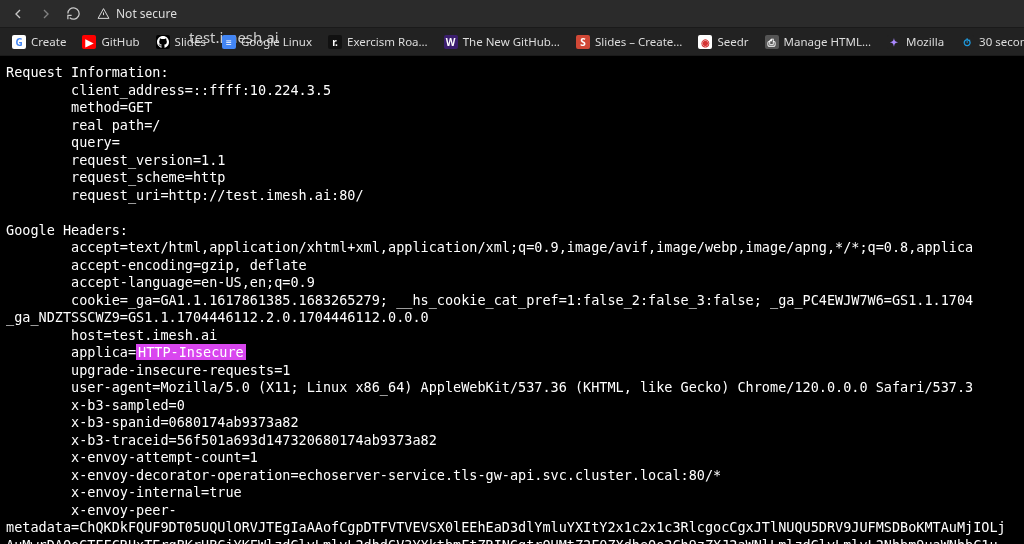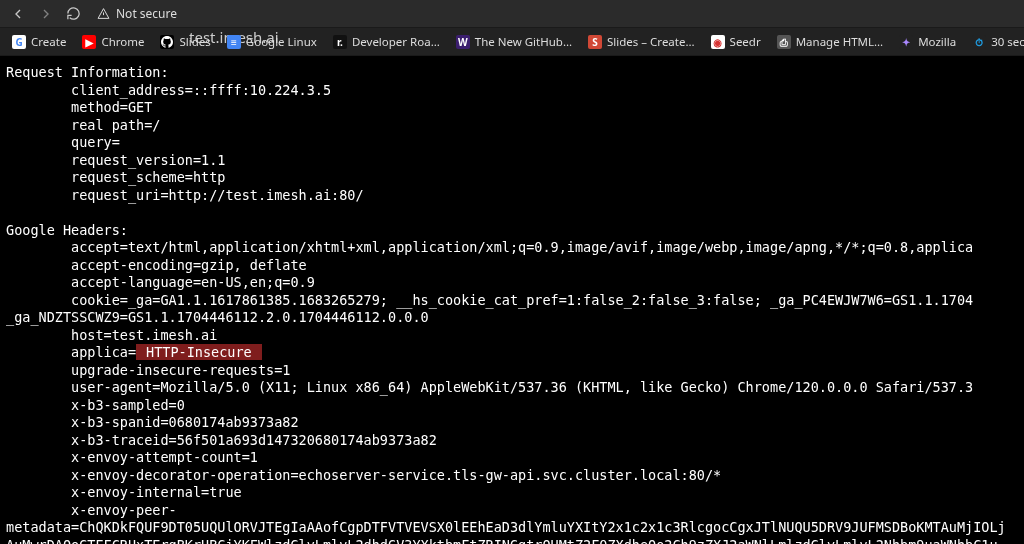--- a/index.html
+++ b/index.html
@@ -77,23 +77,23 @@
   .content {
     padding: 8px 6px;
     font-family: "DejaVu Sans Mono", Menlo, Consolas, monospace;
     font-size: 13.5px;
     line-height: 17.5px;
     white-space: pre;
     color: #fff;
     overflow: hidden;
   }
   .hl {
-    background: #7f1d1d;
+    background: #d946ef;
     color: #fff;
-    padding: 0 10px;
+    padding: 0 2px;
   }
 </style>
 </head>
 <body>
 
 <div class="toolbar">
   <span class="nav-btn">
     <svg viewBox="0 0 24 24">
         <path d="M15 18l-6-6 6-6"></path>
       </svg>
@@ -118,37 +118,37 @@
 </div>
 
 <div class="bookmarks">
 
 <div class="bm">
       <span class="ico" style="background: rgb(255, 255, 255); color: rgb(66, 133, 244);">G</span>
       <span>Create</span>
     </div>
     <div class="bm">
       <span class="ico" style="background: rgb(255, 0, 0); color: rgb(255, 255, 255);">▶</span>
-      <span>Chrome</span>
+      <span>GitHub</span>
     </div>
     <div class="bm">
       <span class="ico" style="background: rgb(0, 0, 0); color: rgb(255, 255, 255);">
         <svg viewBox="0 0 16 16" width="12" height="12" fill="#fff">
           <path d="M8 0C3.58 0 0 3.58 0 8c0 3.54 2.29 6.53 5.47 7.59.4.07.55-.17.55-.38 0-.19-.01-.82-.01-1.49-2.01.37-2.53-.49-2.69-.94-.09-.23-.48-.94-.82-1.13-.28-.15-.68-.52-.01-.53.63-.01 1.08.58 1.23.82.72 1.21 1.87.87 2.33.66.07-.52.28-.87.51-1.07-1.78-.2-3.64-.89-3.64-3.95 0-.87.31-1.59.82-2.15-.08-.2-.36-1.02.08-2.12 0 0 .67-.21 2.2.82.64-.18 1.32-.27 2-.27.68 0 1.36.09 2 .27 1.53-1.04 2.2-.82 2.2-.82.44 1.1.16 1.92.08 2.12.51.56.82 1.27.82 2.15 0 3.07-1.87 3.75-3.65 3.95.29.25.54.73.54 1.48 0 1.07-.01 1.93-.01 2.2 0 .21.15.46.55.38A8.013 8.013 0 0 0 16 8c0-4.42-3.58-8-8-8z"></path>
         </svg>
       </span>
       <span>Slides</span>
     </div>
     <div class="bm">
       <span class="ico" style="background: rgb(66, 133, 244); color: rgb(255, 255, 255);">≡</span>
       <span>Google Linux</span>
     </div>
     <div class="bm">
       <span class="ico" style="background: rgb(17, 17, 17); color: rgb(255, 255, 255);">r.</span>
-      <span>Developer Roa…</span>
+      <span>Exercism Roa…</span>
     </div>
     <div class="bm">
       <span class="ico" style="background: rgb(59, 30, 110); color: rgb(255, 255, 255);">W</span>
       <span>The New GitHub…</span>
     </div>
     <div class="bm">
       <span class="ico" style="background: rgb(209, 72, 54); color: rgb(255, 255, 255);">S</span>
       <span>Slides – Create…</span>
     </div>
     <div class="bm">

